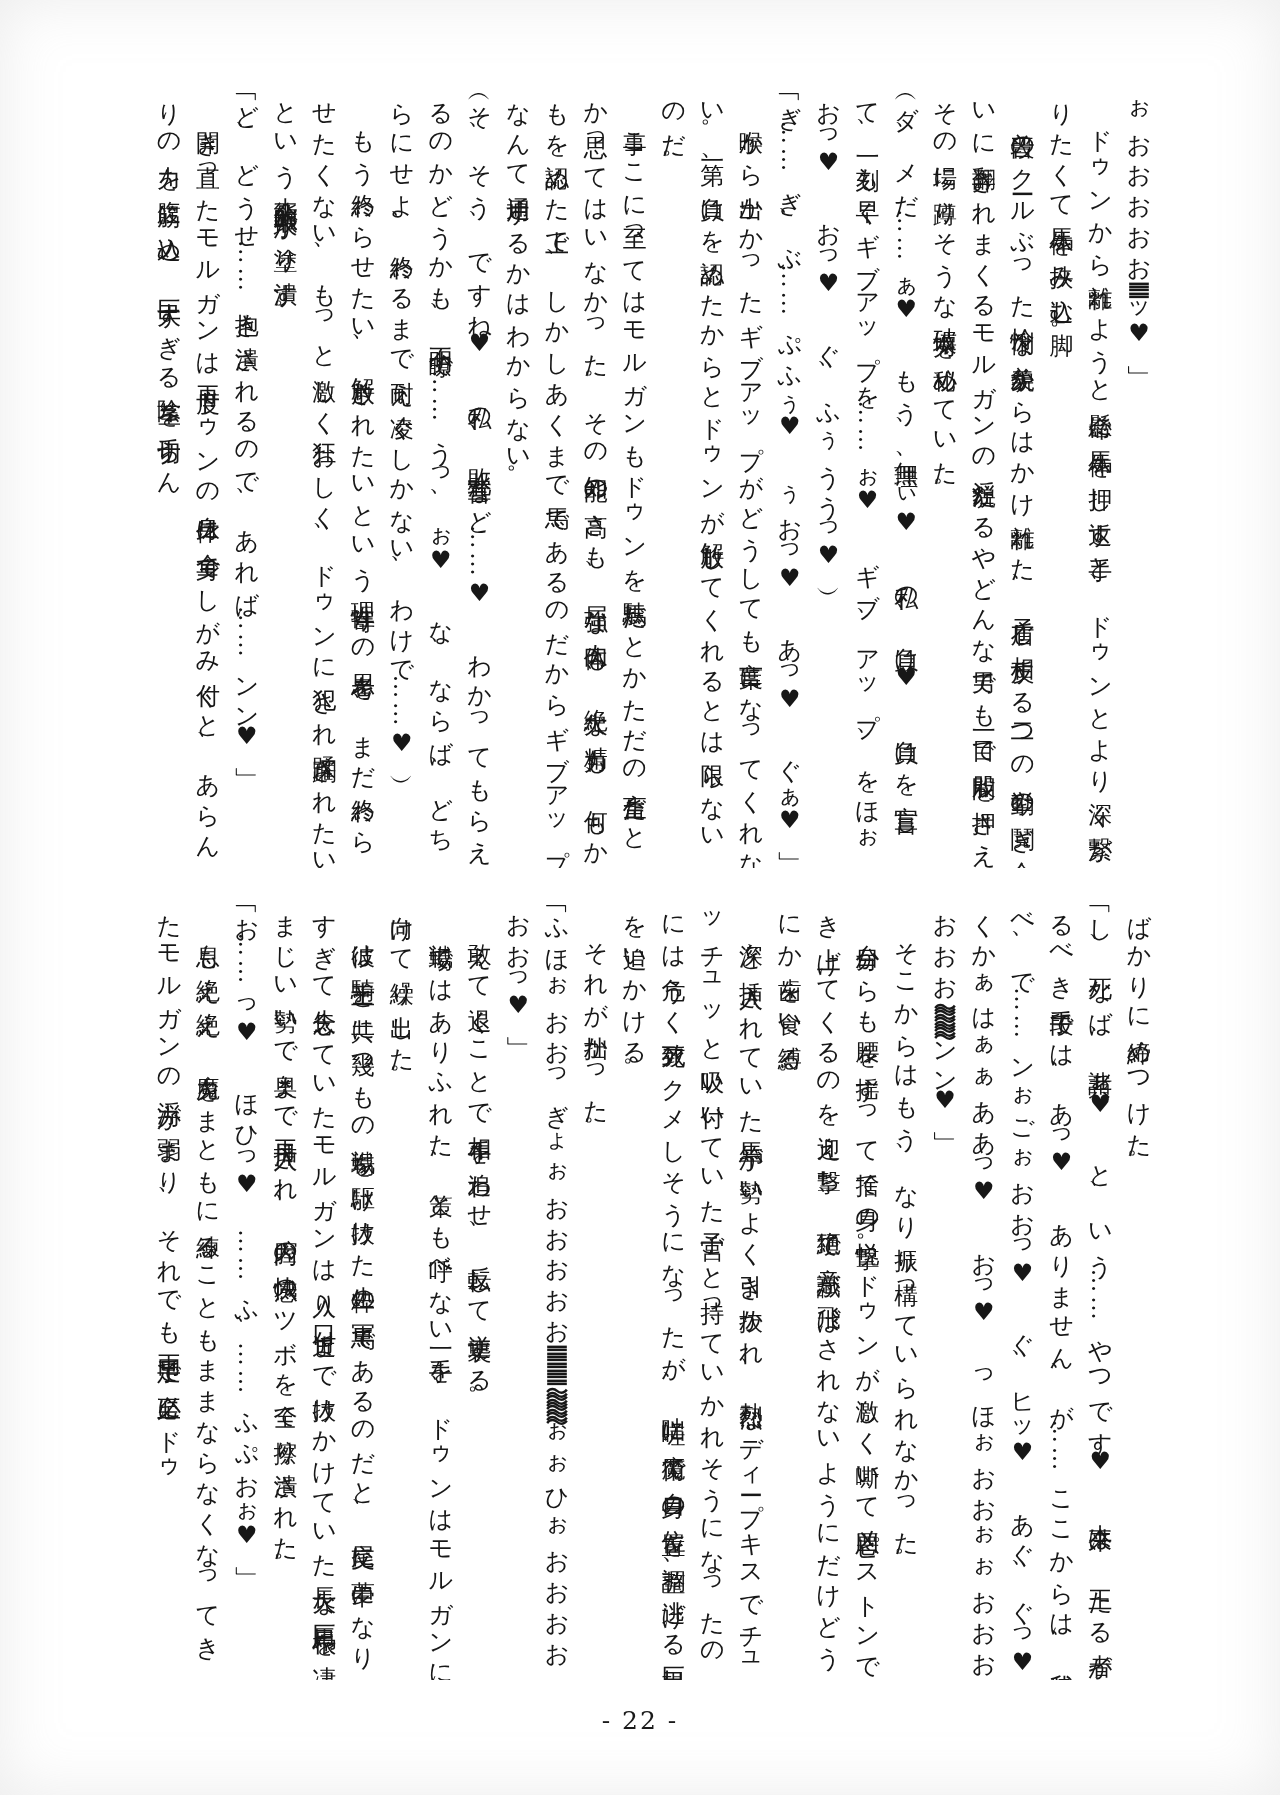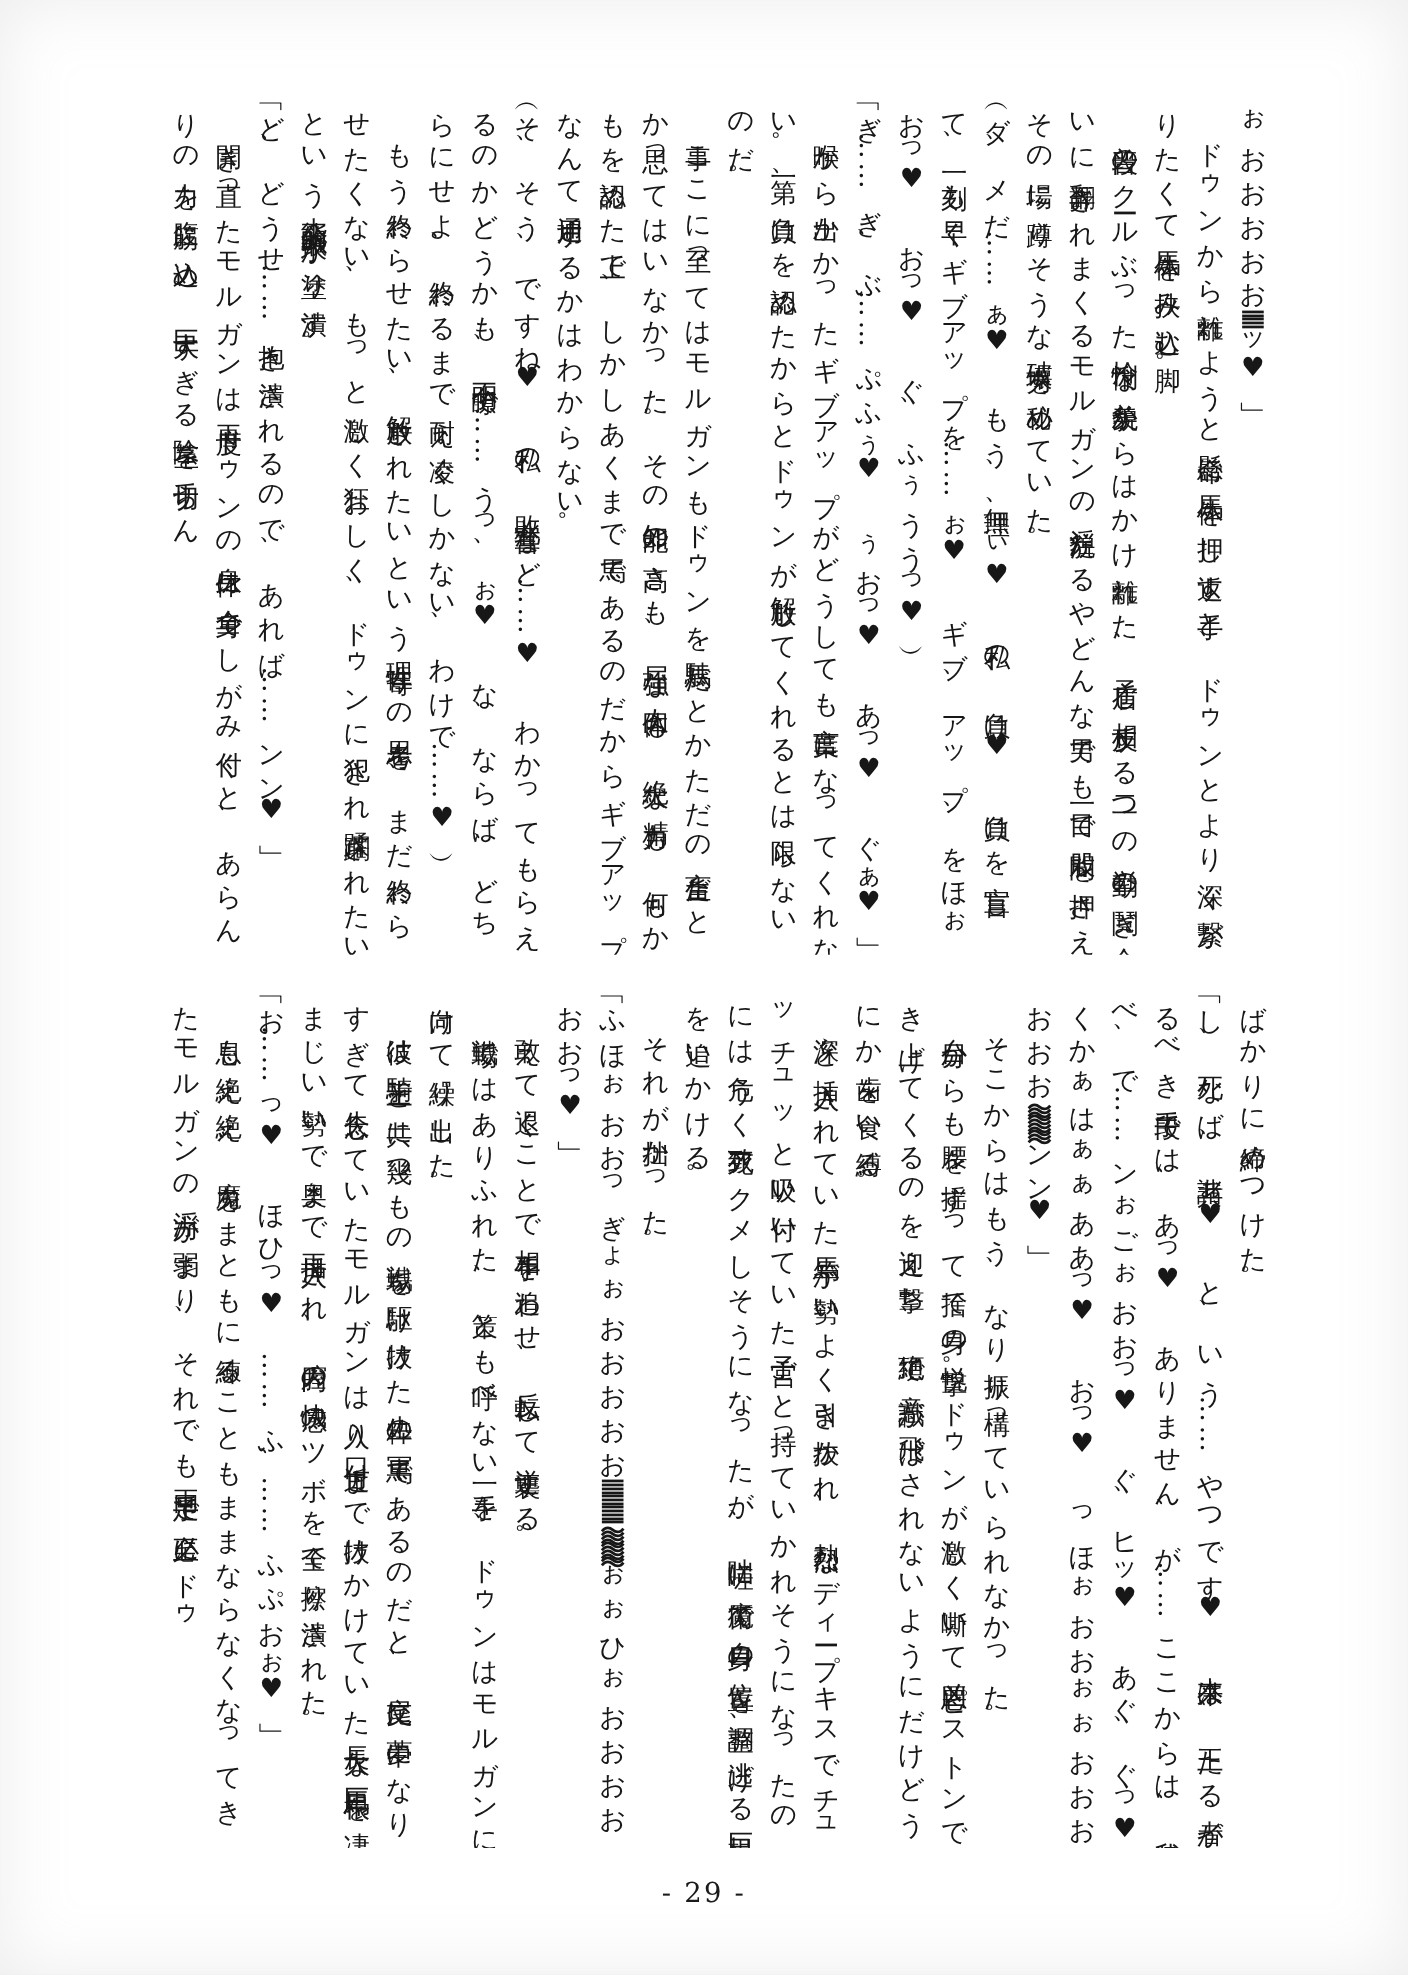--- a/index.html
+++ b/index.html
@@ -74,15 +74,15 @@
     <p>　深々と挿入されていた馬竿が勢いよく引き抜かれ、熱烈なディープキスでチュッチュッと吸い付いていた子宮ごと持っていかれそうになったのには危うく致死アクメしそうになったが、咄嗟に魔術で自身の位置を調整、逃げる巨根を追いかける。</p>
     <p>　それが拙かった。</p>
     <p>「ふほぉおおっぎょぉおおおおおーーーーーーーーーーーー〜〜〜〜〜〜〜〜〜〜ぉぉひぉおおおおおおっ♥」</p>
     <p>　敢えて退くことで相手を追わせ、反転して逆襲する。</p>
     <p>　戦場ではありふれた、策とも呼べない一手を、ドゥンはモルガンに向けて繰り出した。</p>
     <p>　彼は騎士王と共に幾つもの戦場を駆け抜けた生粋の軍馬であるのだと、交尾に夢中になりすぎて失念していたモルガンは入り口付近まで抜けかけていた長大な巨馬根を凄まじい勢いで奥まで再挿入され、膣内の快感のツボを全て擦り潰された。</p>
     <p>「お……っ♥　ほひっ♥　……ふ、……ふぷおぉ♥」</p>
     <p>　息も絶え絶え、魔力をまともに練ることもままならなくなってきたモルガンの浮力が弱まり、それでも両手足で必至にドゥ</p>
   </div>
 
-  <div id="page-number">- 29 -</div>
+  <div id="page-number">- 22 -</div>
 
 </div>
 
 </body></html>

